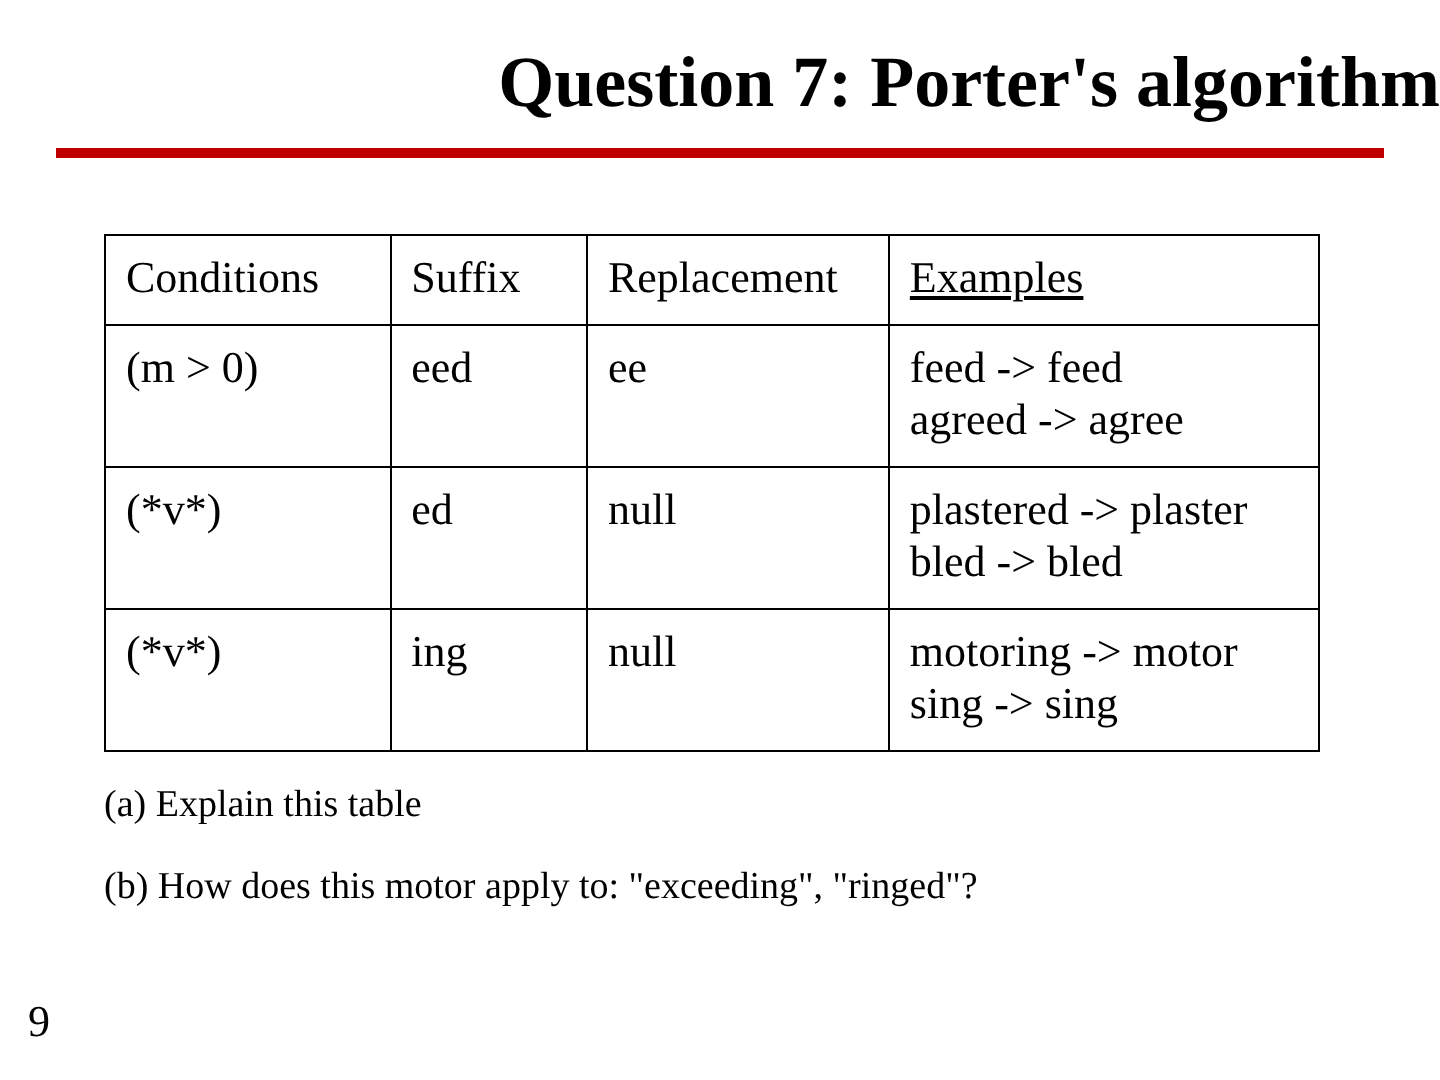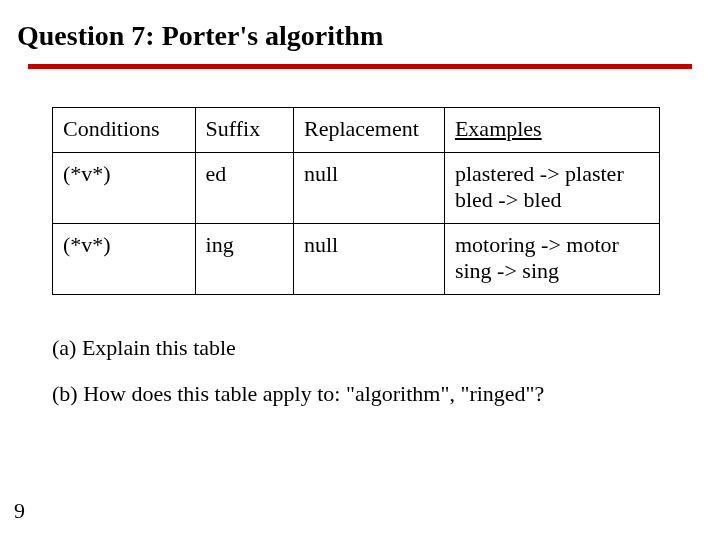--- a/index.html
+++ b/index.html
@@ -11,22 +11,22 @@
     font-family: "Times New Roman", Times, serif;
     color: #000;
   }
   .slide {
     position: relative;
     width: 720px;
     height: 540px;
     box-sizing: border-box;
   }
   .title {
-    text-align: left;
-    font-size: 28px;
+    text-align: right;
+    font-size: 36px;
     font-weight: bold;
     padding-top: 20px;
     padding-bottom: 12px;
     padding-left: 17px;
   }
   .rule {
     height: 5px;
     background: #c00000;
     margin: 0 28px 0 28px;
   }
@@ -47,22 +47,22 @@
   }
   table.porter th {
     font-weight: normal;
   }
   .col-cond   { width: 130px; }
   .col-suffix { width: 85px; }
   .col-repl   { width: 135px; }
   .col-ex     { width: 230px; text-decoration: underline; }
   .italic { }
   .questions {
-    margin-top: 36px;
-    font-size: 22px;
+    margin-top: 12px;
+    font-size: 19px;
     line-height: 1.55;
   }
   .questions p {
     margin: 0 0 12px 0;
   }
   .page-num {
     position: absolute;
     left: 14px;
     bottom: 16px;
     font-size: 22px;
@@ -80,20 +80,29 @@
 
     <table class="porter">
       <tbody>
           <tr>
         <th class="col-cond">Conditions</th>
         <th class="col-suffix">Suffix</th>
         <th class="col-repl">Replacement</th>
         <th class="col-ex">Examples</th>
       </tr>
 
+      <tr>
+        <td>(m &gt; 0)</td>
+        <td>eed</td>
+        <td>ee</td>
+        <td>
+          <span>feed -&gt; feed</span><br>
+          <span>agreed -&gt; agree</span>
+        </td>
+      </tr>
 
       <tr>
         <td>(*v*)</td>
         <td>ed</td>
         <td class="italic">null</td>
         <td>
           <span>plastered -&gt; plaster</span><br>
           <span>bled -&gt; bled</span>
         </td>
       </tr>
@@ -105,20 +114,20 @@
         <td>
           <span>motoring -&gt; motor</span><br>
           <span>sing -&gt; sing</span>
         </td>
       </tr>
     </tbody>
       </table>
 
     <div class="questions">
       <p>(a)  Explain this table</p>
-      <p>(b)  How does this table apply to: "algorithm", "ringed"?</p>
+      <p>(b)  How does this motor apply to: "exceeding", "ringed"?</p>
     </div>
 
   </div>
 
   <div class="page-num">9</div>
 
 </div>
 
 </body></html>

